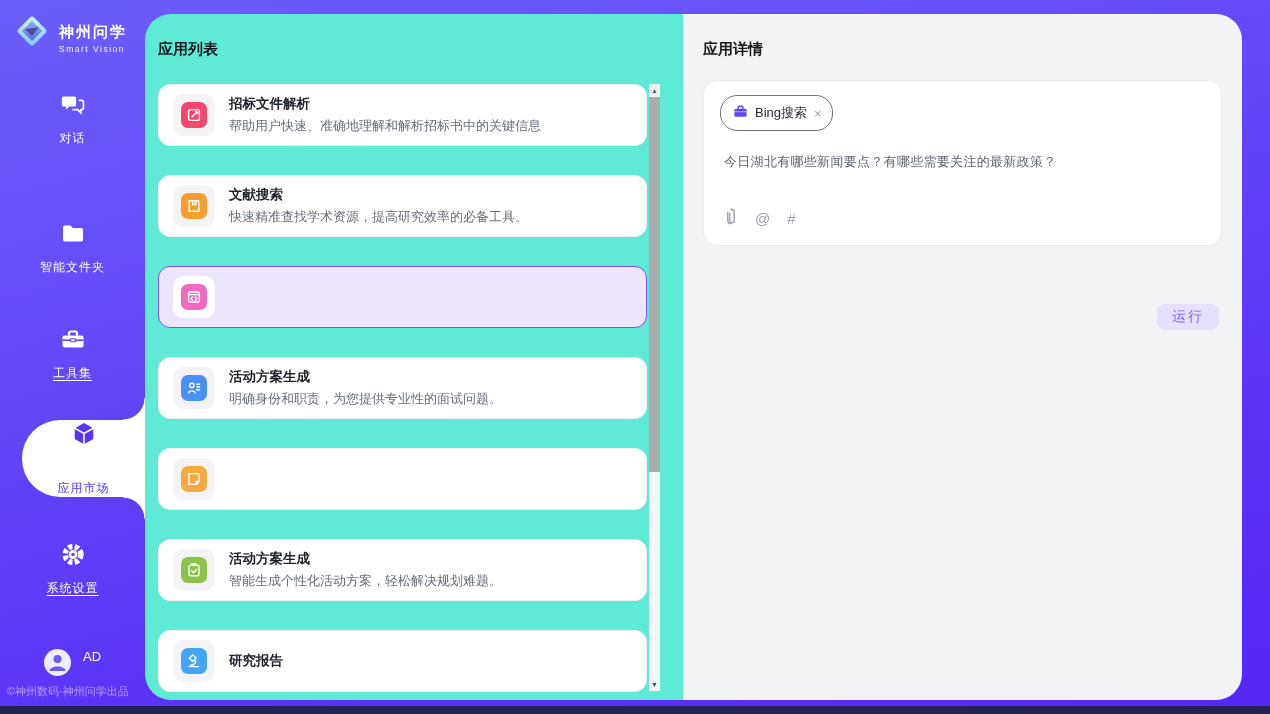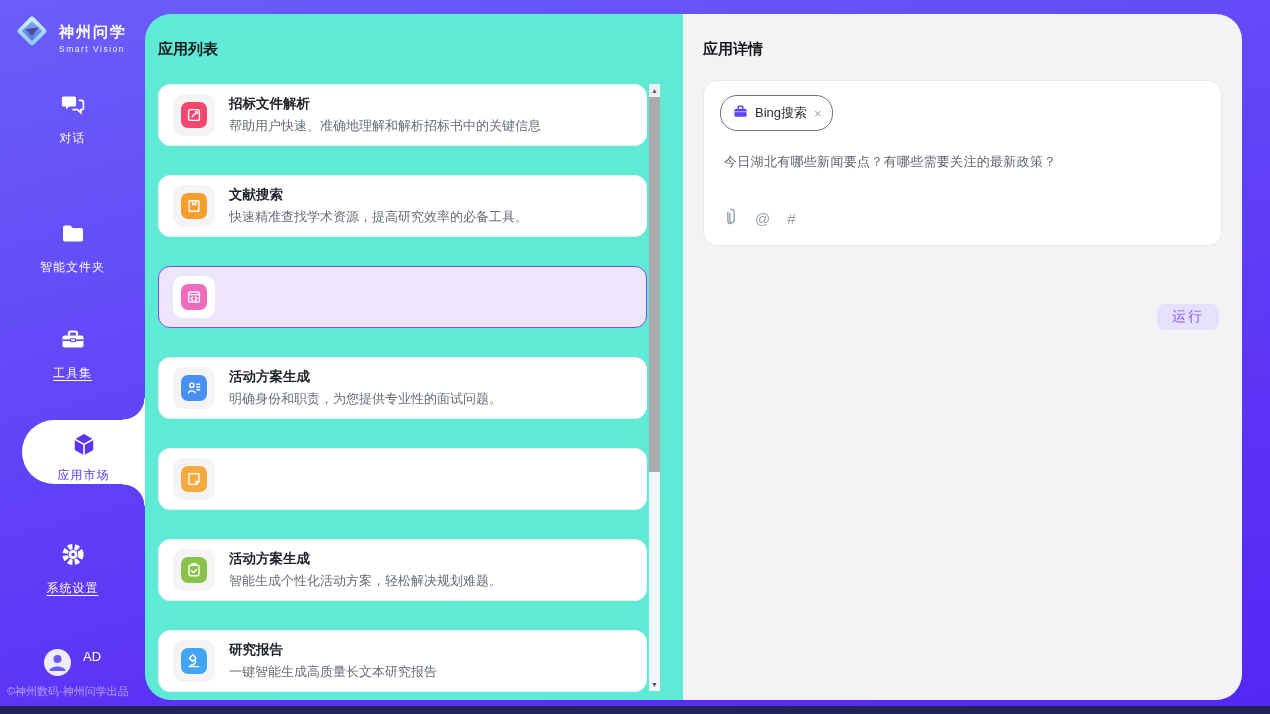--- a/index.html
+++ b/index.html
@@ -19,22 +19,22 @@
   .logo-text .en { font-size:8.5px; letter-spacing:1.5px; opacity:.92; margin-top:2px; }
   .nav-item { position:absolute; left:0; width:145px; display:flex; flex-direction:column;
               align-items:center; gap:8px; color:#fff; cursor:pointer; }
   .nav-item .nav-label { font-size:12px; letter-spacing:1px; }
   .nav-item.underlined .nav-label { text-decoration:underline; text-underline-offset:3px; }
   .nav-item:nth-child(1){ top:92px;text-align:center; }
   .nav-item:nth-child(2){ top:221px; }
   .nav-item:nth-child(3){ top:327px; }
   .nav-item:nth-child(4){ top:420px; }
   .nav-item:nth-child(5){ top:541px; }
-  .nav-item.active { left:22px; width:123px; height:64px; background:#fff; color:#5b35f2;
-                     border-radius:38px 0 0 38px; justify-content:flex-end; gap:4px; }
+  .nav-item.active { left:22px; width:123px; height:77px; background:#fff; color:#5b35f2;
+                     border-radius:38px 0 0 38px; justify-content:space-between; gap:4px; }
   .nav-item.active::before { content:""; position:absolute; top:-22px; right:0; width:22px; height:22px;
         background:radial-gradient(circle 22px at 0 0, rgba(0,0,0,0) 21px, #fff 21.8px); }
   .nav-item.active::after  { content:""; position:absolute; bottom:-22px; right:0; width:22px; height:22px;
         background:radial-gradient(circle 22px at 0 22px, rgba(0,0,0,0) 21px, #fff 21.8px); }
   .user-row { position:absolute; top:649px; left:0; width:145px; display:flex; 
               justify-content:center; gap:12px; cursor:pointer; }
   .avatar { width:27px; height:27px; border-radius:50%; background:#efecfb; display:flex;
             align-items:center; justify-content:center; }
   .user-initials { font-size:13px; color:#fff; }
   .sidebar-footer { position:absolute; top:684px; left:7px; font-size:11px; color:rgba(255,255,255,.5); }
@@ -251,21 +251,20 @@
       <span class="glyph" style="background: rgb(66, 165, 245);">
             <svg width="16" height="16" viewBox="0 0 16 16" fill="none" stroke="#ffffff" stroke-width="1.4" stroke-linecap="round" stroke-linejoin="round">
               <path d="M6.8 1.8l3.2 3.2-3.4 3.4-3.2-3.2z"></path>
               <path d="M9.6 7.6a4.2 4.2 0 0 1-5.2 4.4"></path>
               <path d="M3 13.6h9.6"></path>
             </svg>
           </span>
     </span>
     <span class="card-text">
       <span class="card-title">研究报告</span>
-      <span class="card-desc">一键智能生成高质量长文本研究报告</span>
     </span>
   </div>
       <div class="app-card">
     <span class="icon-box">
       <span class="glyph" style="background: rgb(47, 155, 242);">
             <svg width="16" height="16" viewBox="0 0 16 16" fill="none" stroke="#ffffff" stroke-width="1.4" stroke-linecap="round" stroke-linejoin="round">
               <path d="M3.4 2.8v10.4M6.6 2.8v10.4"></path>
               <path d="M9.2 3.6l3.4 9.2"></path>
             </svg>
           </span>

